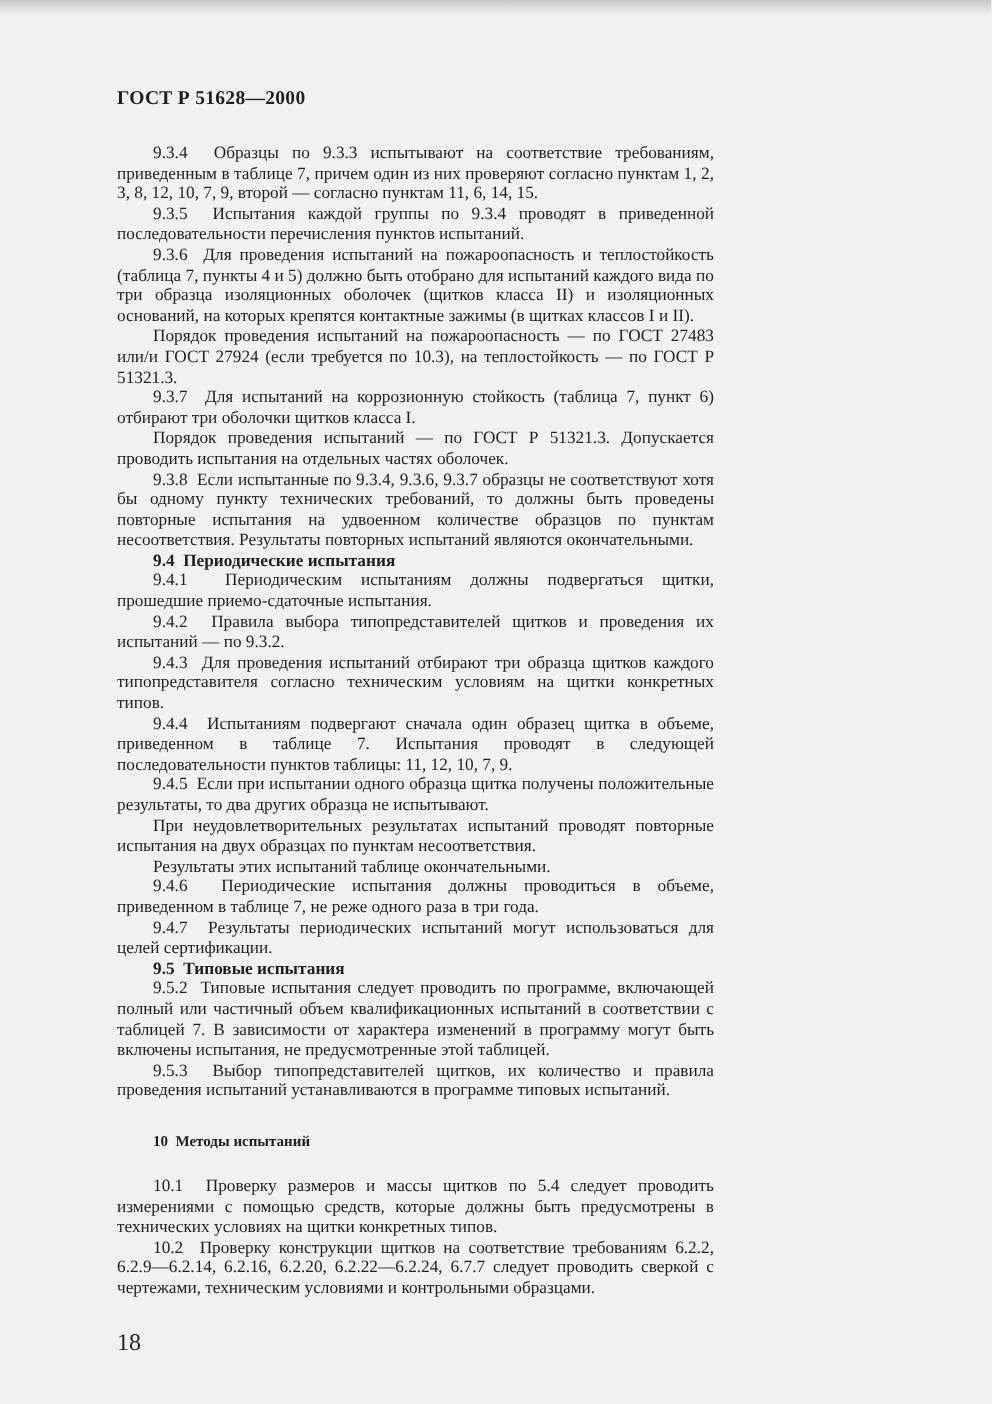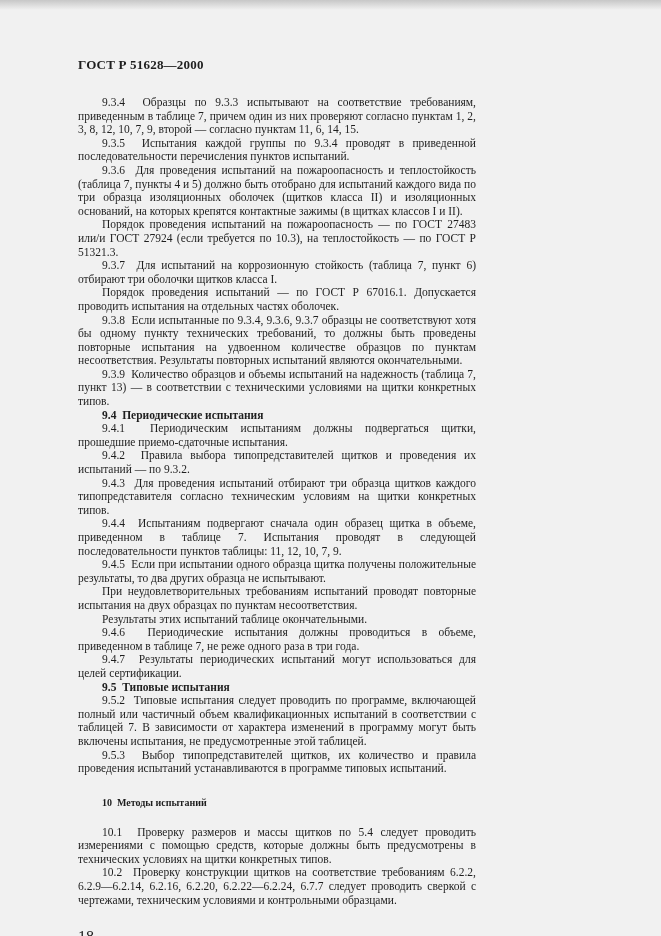--- a/index.html
+++ b/index.html
@@ -64,30 +64,29 @@
 
 <div class="page">
   <div class="doc-header">ГОСТ Р 51628—2000</div>
 
   <div class="content">
       <div class="block paragraph indent">9.3.4&nbsp; Образцы по 9.3.3 испытывают на соответствие требованиям, приведенным в таблице 7, причем один из них проверяют согласно пунктам 1, 2, 3, 8, 12, 10, 7, 9, второй — согласно пунктам 11, 6, 14, 15.</div>
       <div class="block paragraph indent">9.3.5&nbsp; Испытания каждой группы по 9.3.4 проводят в приведенной последовательности пере­числения пунктов испытаний.</div>
       <div class="block paragraph indent">9.3.6&nbsp; Для проведения испытаний на пожароопасность и теплостойкость (таблица 7, пункты 4 и 5) должно быть отобрано для испытаний каждого вида по три образца изоляционных оболочек (щит­ков класса II) и изоляционных оснований, на которых крепятся контактные зажимы (в щитках клас­сов I и II).</div>
       <div class="block paragraph indent">Порядок проведения испытаний на пожароопасность — по ГОСТ 27483 или/и ГОСТ 27924 (если требуется по 10.3), на теплостойкость — по ГОСТ Р 51321.3.</div>
       <div class="block paragraph indent">9.3.7&nbsp; Для испытаний на коррозионную стойкость (таблица 7, пункт 6) отбирают три оболочки щитков класса I.</div>
-      <div class="block paragraph indent">Порядок проведения испытаний — по ГОСТ Р 67016.1. Допускается проводить испытания на отдельных частях оболочек.</div>
+      <div class="block paragraph indent">Порядок проведения испытаний — по ГОСТ Р 51321.3. Допускается проводить испытания на отдельных частях оболочек.</div>
       <div class="block paragraph indent">9.3.8&nbsp; Если испытанные по 9.3.4, 9.3.6, 9.3.7 образцы не соответствуют хотя бы одному пункту технических требований, то должны быть проведены повторные испытания на удвоенном количес­тве образцов по пунктам несоответствия. Результаты повторных испытаний являются окончатель­ными.</div>
-      <div class="block paragraph indent">9.3.9&nbsp; Количество образцов и объемы испытаний на надежность (таблица 7, пункт 13) — в соот­ветствии с техническими условиями на щитки конкретных типов.</div>
       <div class="block subheading indent">9.4&nbsp; Периодические испытания</div>
       <div class="block paragraph indent">9.4.1&nbsp; Периодическим испытаниям должны подвергаться щитки, прошедшие приемо-сдаточ­ные испытания.</div>
       <div class="block paragraph indent">9.4.2&nbsp; Правила выбора типопредставителей щитков и проведения их испытаний — по 9.3.2.</div>
       <div class="block paragraph indent">9.4.3&nbsp; Для проведения испытаний отбирают три образца щитков каждого типопредставителя согласно техническим условиям на щитки конкретных типов.</div>
       <div class="block paragraph indent">9.4.4&nbsp; Испытаниям подвергают сначала один образец щитка в объеме, приведенном в таблице 7. Испытания проводят в следующей последовательности пунктов таблицы: 11, 12, 10, 7, 9.</div>
       <div class="block paragraph indent">9.4.5&nbsp; Если при испытании одного образца щитка получены положительные результаты, то два других образца не испытывают.</div>
-      <div class="block paragraph indent">При неудовлетворительных требованиям испытаний проводят повторные испытания на двух образцах по пунктам несоответствия.</div>
+      <div class="block paragraph indent">При неудовлетворительных результатах испытаний проводят повторные испытания на двух образцах по пунктам несоответствия.</div>
       <div class="block paragraph indent">Результаты этих испытаний таблице окончательными.</div>
       <div class="block paragraph indent">9.4.6&nbsp; Периодические испытания должны проводиться в объеме, приведенном в таблице 7, не реже одного раза в три года.</div>
       <div class="block paragraph indent">9.4.7&nbsp; Результаты периодических испытаний могут использоваться для целей сертификации.</div>
       <div class="block subheading indent">9.5&nbsp; Типовые испытания</div>
       <div class="block paragraph indent">9.5.2&nbsp; Типовые испытания следует проводить по программе, включающей полный или частич­ный объем квалификационных испытаний в соответствии с таблицей 7. В зависимости от характера изменений в программу могут быть включены испытания, не предусмотренные этой таблицей.</div>
       <div class="block paragraph indent">9.5.3&nbsp; Выбор типопредставителей щитков, их количество и правила проведения испытаний устанавливаются в программе типовых испытаний.</div>
       <div class="block heading indent">10&nbsp; Методы испытаний</div>
       <div class="block paragraph indent">10.1&nbsp; Проверку размеров и массы щитков по 5.4 следует проводить измерениями с помощью средств, которые должны быть предусмотрены в технических условиях на щитки конкретных типов.</div>
       <div class="block paragraph indent">10.2&nbsp; Проверку конструкции щитков на соответствие требованиям 6.2.2, 6.2.9—6.2.14, 6.2.16, 6.2.20, 6.2.22—6.2.24, 6.7.7 следует проводить сверкой с чертежами, техническим условиями и конт­рольными образцами.</div>
     </div>

